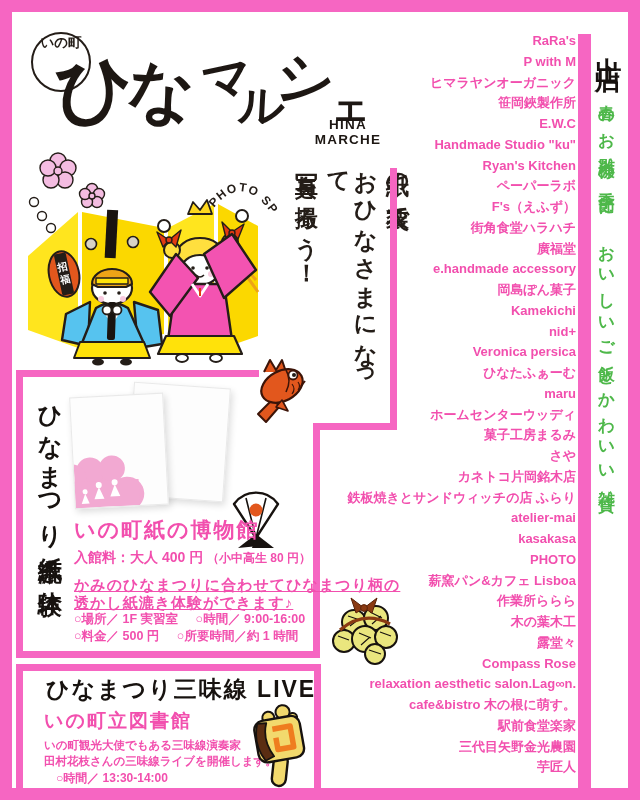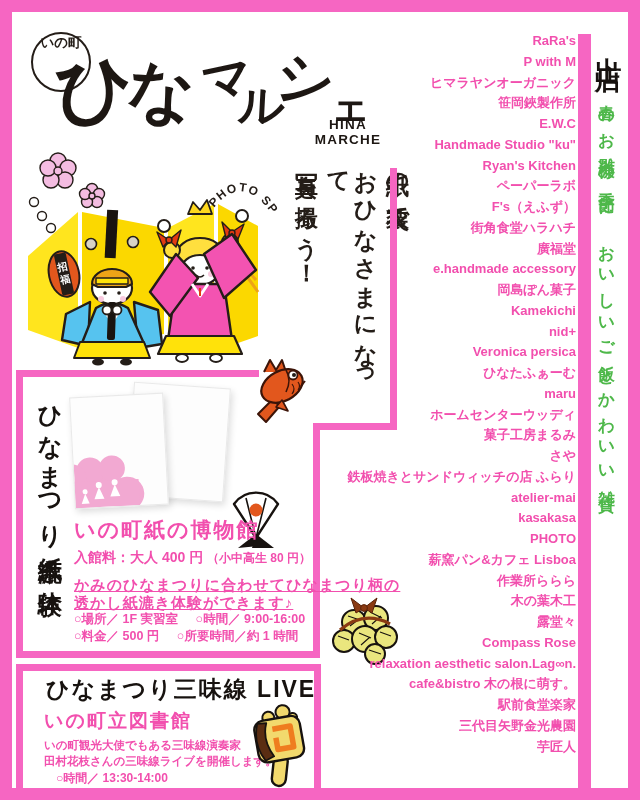--- a/index.html
+++ b/index.html
@@ -309,20 +309,21 @@
       <div class="vendor-row">e.handmade accessory</div>
       <div class="vendor-row">岡島ぽん菓子</div>
       <div class="vendor-row">Kamekichi</div>
       <div class="vendor-row">nid+</div>
       <div class="vendor-row">Veronica persica</div>
       <div class="vendor-row">ひなたふぁーむ</div>
       <div class="vendor-row">maru</div>
       <div class="vendor-row">ホームセンターウッディ</div>
       <div class="vendor-row">菓子工房まるみ</div>
       <div class="vendor-row">さや</div>
+      <div class="vendor-row">カネトコ片岡銘木店</div>
       <div class="vendor-row">鉄板焼きとサンドウィッチの店 ふらり</div>
       <div class="vendor-row">atelier-mai</div>
       <div class="vendor-row">kasakasa</div>
       <div class="vendor-row">PHOTO</div>
       <div class="vendor-row">薪窯パン&amp;カフェ Lisboa</div>
       <div class="vendor-row">作業所ららら</div>
       <div class="vendor-row">木の葉木工</div>
       <div class="vendor-row">露堂々</div>
       <div class="vendor-row">Compass Rose</div>
       <div class="vendor-row">relaxation aesthetic salon.Lag∞n.</div>

